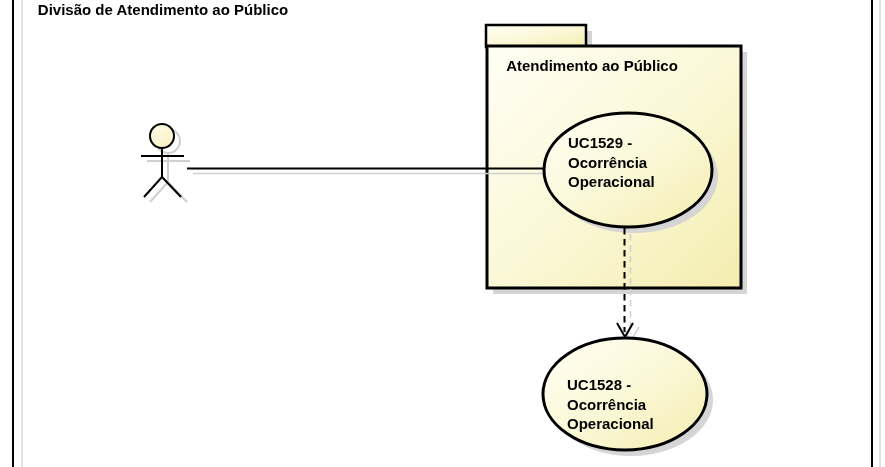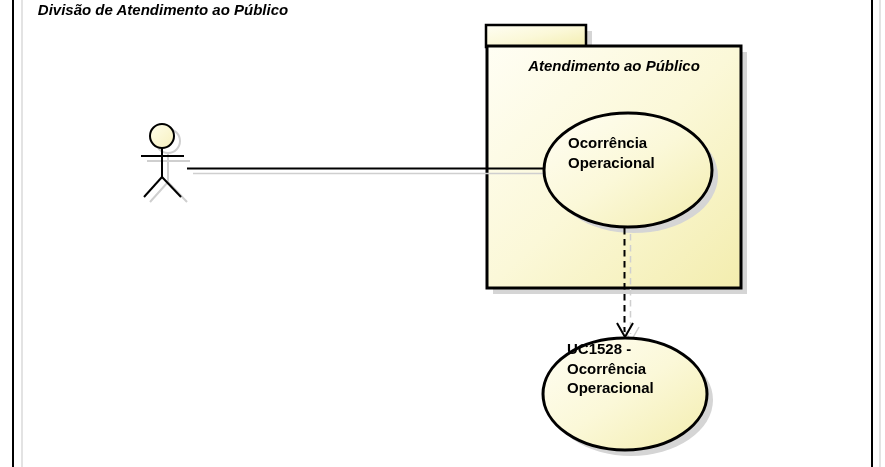--- a/index.html
+++ b/index.html
@@ -12,21 +12,21 @@
   }
   .canvas svg{position:absolute;left:0;top:0;}
   .lbl{
     position:absolute;
     font-weight:bold;
     font-size:15px;
     color:#000;
     line-height:19.5px;
     white-space:nowrap;
   }
-  .lbl.center{text-align:center;white-space:nowrap;font-style:italic;}
+  .lbl.center{text-align:center;white-space:nowrap;}
   .uc-lines{white-space:normal;}
   .uc-lines div{white-space:nowrap;}
 </style>
 </head>
 <body>
 
 <div class="canvas">
 
   <svg width="885" height="467" viewBox="0 0 885 467">
     <defs>
@@ -88,26 +88,27 @@
         <line x1="162" y1="148" x2="162" y2="177"></line>
         <line x1="141" y1="156" x2="184" y2="156"></line>
         <line x1="162" y1="177" x2="144" y2="197"></line>
         <line x1="162" y1="177" x2="181" y2="197"></line>
       </g>
     </g>
   </svg>
 
   <div class="lbl center" style="left:0;top:198;width:326px;">Divisão de Atendimento ao Público</div>
 
-  <div class="lbl center" style="left:487px;top:56px;width:254px;text-align:center;">Atendimento ao Público</div>
+  <div class="lbl center" style="left:465px;top:56px;width:254px;text-align:center;">Atendimento ao Público</div>
 
   <div class="lbl uc-lines" style="left:568px;top:133px;">
+    <div>UC1529 -</div>
     <div>Ocorrência</div>
     <div>Operacional</div>
   </div>
 
-  <div class="lbl uc-lines" style="left:567px;top:339px;">
+  <div class="lbl uc-lines" style="left:567px;top:375px;">
     <div>UC1528 -</div>
     <div>Ocorrência</div>
     <div>Operacional</div>
   </div>
 
 </div>
 
 </body></html>

